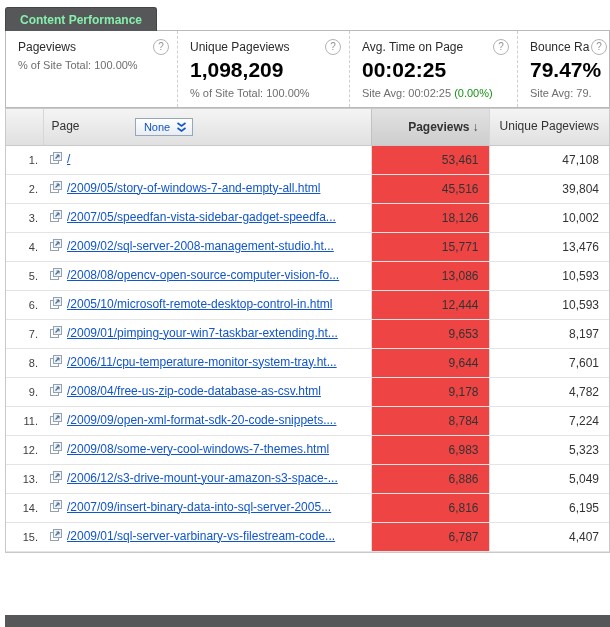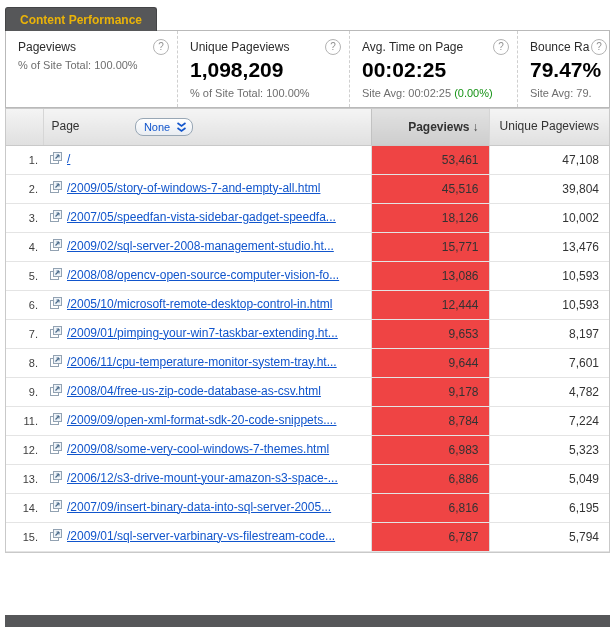--- a/index.html
+++ b/index.html
@@ -10,21 +10,21 @@
     overflow:hidden;
     background:#fff;
     font-family:"Liberation Sans", sans-serif;
   }
   
   .tab-row{padding:6px 0 0 5px;height:24px;}
   .tab{
     position:relative;top:1px;
     display:inline-block;height:24px;line-height:24px;
     padding:0 14px;box-sizing:border-box;
-    background:#565759;color:#eab308;
+    background:#565759;color:#86efac;
     font-size:12px;font-weight:bold;
     border:1px solid #434446;border-bottom:none;
     border-radius:3px 3px 0 0;
     cursor:pointer;
   }
   
   .widget{margin-left:5px;width:605px;box-sizing:border-box;}
   .metrics{
     display:flex;
     border:1px solid #b9b9b9;
@@ -65,21 +65,21 @@
   th.pv-h{
     background:linear-gradient(#e2e2e2,#cdcdcd);
     text-align:right;font-weight:bold;
     border-left:1px solid #c2c2c2;padding-right:10px;cursor:pointer;
   }
   th.unique-h{text-align:right;line-height:1.25;padding-right:10px;cursor:pointer;}
   .sort-arrow{font-size:12px;color:#444;margin-left:3px;}
   .dim-dropdown{
     display:inline-flex;align-items:center;gap:6px;
     margin-left:52px;vertical-align:middle;
-    border:1px solid #98a7b5;border-radius:8px;
+    border:1px solid #98a7b5;border-radius:0;
     background:linear-gradient(#ffffff,#e9edf2);
     padding:2px 5px 2px 8px;cursor:pointer;
   }
   .dd-label{color:#1155cc;font-size:11px;}
   tbody td{
     height:29px;box-sizing:border-box;
     border-bottom:1px solid #e4e4e4;
     font-size:12px;color:#333;padding:0 8px;vertical-align:middle;
     background:#fff;
   }
@@ -384,21 +384,21 @@
                 <span class="ext-icon">
                   <svg width="13" height="13" viewBox="0 0 13 13">
                     <rect x="1.5" y="3.5" width="8" height="8" fill="#ffffff" stroke="#92a2b2"></rect>
                     <rect x="4.5" y="0.5" width="8" height="8" fill="#eef3f8" stroke="#92a2b2"></rect>
                     <path d="M6.5 6.5 L10 3" stroke="#4a6b8a" stroke-width="1.3" fill="none"></path>
                     <path d="M7.5 3 H10 V5.5" fill="none" stroke="#4a6b8a"></path>
                   </svg>
                 </span><a class="page-link">/2009/01/sql-server-varbinary-vs-filestream-code...</a>
               </td>
               <td class="pv">6,787</td>
-              <td class="unique">5,794</td>
+              <td class="unique">4,407</td>
             </tr>
           </tbody>
       </table>
     </div>
 
   </div>
 
   <div class="bottom-bar"></div>
 
 </div>

